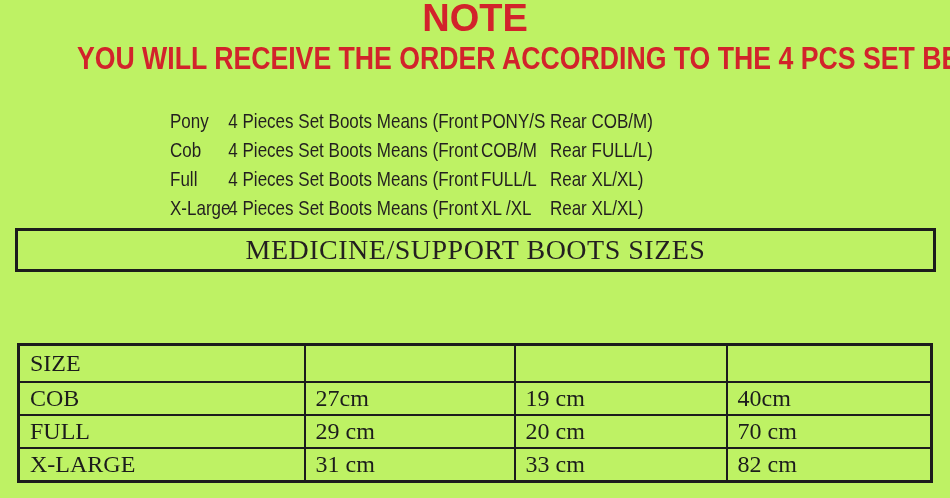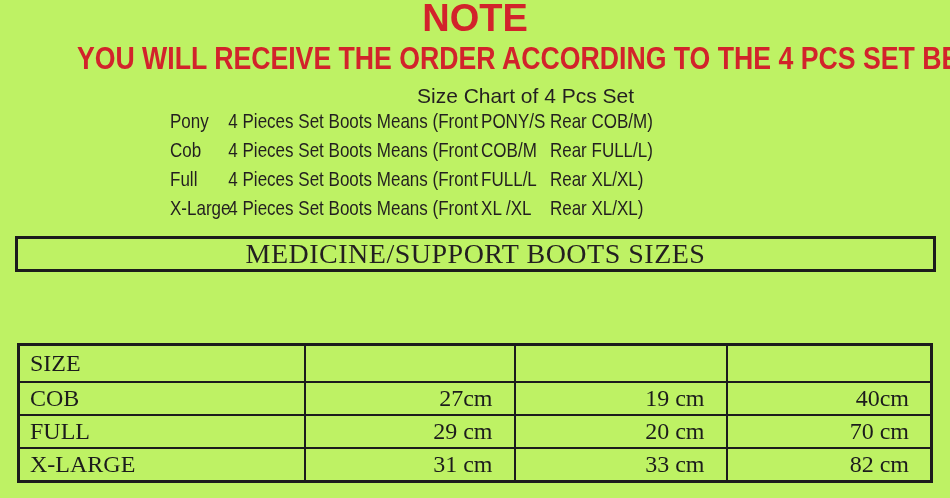--- a/index.html
+++ b/index.html
@@ -60,22 +60,22 @@
     font-size: 21px;
   }
   .set-label { width: 72px; flex: 0 0 auto; }
   .set-desc  { width: 312px; flex: 0 0 auto; }
   .set-front { width: 85px; flex: 0 0 auto; }
   .set-rear  { flex: 0 0 auto; }
 
   
   .banner {
     position: absolute;
-    top: 236px; left: 15px;
-    width: 921px; height: 36px;
+    top: 228px; left: 15px;
+    width: 921px; height: 44px;
     box-sizing: border-box;
     border: 3px solid #1c1c1c;
     display: flex;
     align-items: center;
     justify-content: center;
   }
   .banner-text {
     font-family: "Liberation Serif", serif;
     font-size: 28px;
     letter-spacing: 0.5px;
@@ -97,34 +97,33 @@
     border: 2.5px solid #1c1c1c;
     padding: 0 21px 0 10px;
     overflow: hidden;
     white-space: nowrap;
     vertical-align: middle;
     margin-left: 28px;
   }
   .sizes-table { border: 3px solid #1c1c1c; }
   .row-head td { height: 35px; }
   .row-data td { height: 31px; }
-  .cell-measure { padding-left: 12px; text-align: right; }
+  .cell-measure { padding-left: 12px; }
 </style>
 </head>
 <body>
 
 <div class="canvas">
 
   <div class="note-title">NOTE</div>
 
   <div class="note-subtitle">
     <span class="squeeze">YOU WILL RECEIVE THE ORDER ACCORDING TO THE 4 PCS SET BELOW</span>
   </div>
 
-  <div class="size-chart-title">Size Chart of 4 Pcs Set</div>
 
   <div class="sets">
     <div class="set-row">
       <span class="set-label">Pony</span>
       <span class="set-desc">4 Pieces Set Boots Means (Front</span>
       <span class="set-front">PONY/S</span>
       <span class="set-rear">Rear COB/M)</span>
     </div>
     <div class="set-row">
       <span class="set-label">Cob</span>

